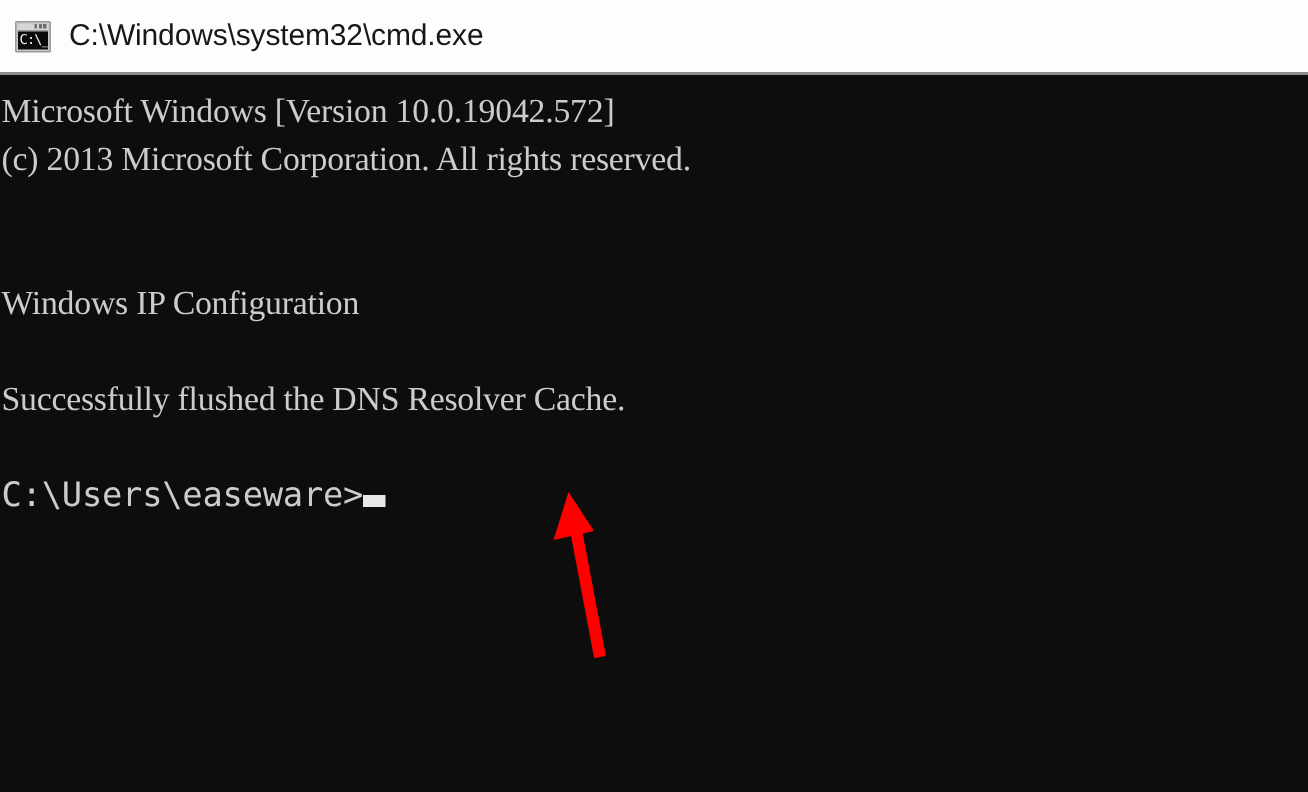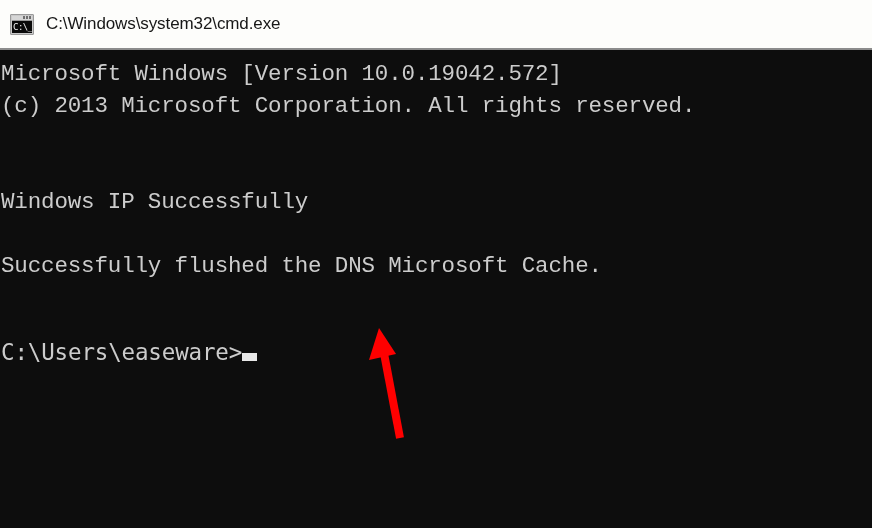--- a/index.html
+++ b/index.html
@@ -84,21 +84,21 @@
     letter-spacing: -0.5px;
     text-align: right;
     padding-left: 1px;
     box-sizing: border-box;
     overflow: hidden;
     white-space: nowrap;
   }
 
   #title-text {
     font-family: "Liberation Sans", sans-serif;
-    font-size: 17px;
+    font-size: 20px;
     color: #171717;
     white-space: nowrap;
     letter-spacing: -0.1px;
   }
 
   
   #console {
     position: absolute;
     left: 0;
     top: 52px;
@@ -109,21 +109,21 @@
   }
 
   #console-lines {
     position: absolute;
     left: 0px;
     top: 6px;
     width: 872px;
   }
 
   .console-line {
-    font-family: Liberation Mono, monospace;
+    font-family: Liberation Serif, serif;
     font-size: 22.5px;
     line-height: 32px;
     height: 32px;
     color: #cccccc;
     white-space: pre;
     letter-spacing: -0.15px;
     padding-left: 1px;
   }
   .console-line.blank {
     color: transparent;
@@ -133,21 +133,20 @@
   #prompt-line {
     position: relative;
     font-family: "DejaVu Sans Mono", monospace;
     font-size: 22.5px;
     line-height: 32px;
     height: 32px;
     color: #cccccc;
     white-space: pre;
     letter-spacing: -0.15px;
     padding-left: 1px;
-    margin-top: 22px;
   }
   #cursor {
     display: inline-block;
     width: 15px;
     height: 8px;
     background: #e8e8e8;
     vertical-align: baseline;
     margin-bottom: -1px;
   }
 
@@ -174,23 +173,23 @@
     </div>
     <div id="title-text">C:\Windows\system32\cmd.exe</div>
   </div>
 
   <div id="console">
     <div id="console-lines">
       <div class="console-line">Microsoft Windows [Version 10.0.19042.572]</div>
       <div class="console-line">(c) 2013 Microsoft Corporation. All rights reserved.</div>
       <div class="console-line blank"></div>
       <div class="console-line blank"></div>
-      <div class="console-line">Windows IP Successfully</div>
-      <div class="console-line blank"></div>
-      <div class="console-line">Successfully flushed the DNS Microsoft Cache.</div>
+      <div class="console-line">Windows IP Configuration</div>
+      <div class="console-line blank"></div>
+      <div class="console-line">Successfully flushed the DNS Resolver Cache.</div>
       <div class="console-line blank"></div>
       <div id="prompt-line"><span>C:\Users\easeware&gt;</span><span id="cursor"></span></div>
     </div>
   </div>
 
   <svg id="arrow-annotation" viewBox="0 0 872 528" xmlns="http://www.w3.org/2000/svg">
     <g>
       <line x1="400" y1="438" x2="383" y2="348" stroke="#ff0000" stroke-width="8" stroke-linecap="butt"></line>
       <polygon points="379,328 369,360 396,354" fill="#ff0000"></polygon>
     </g>

